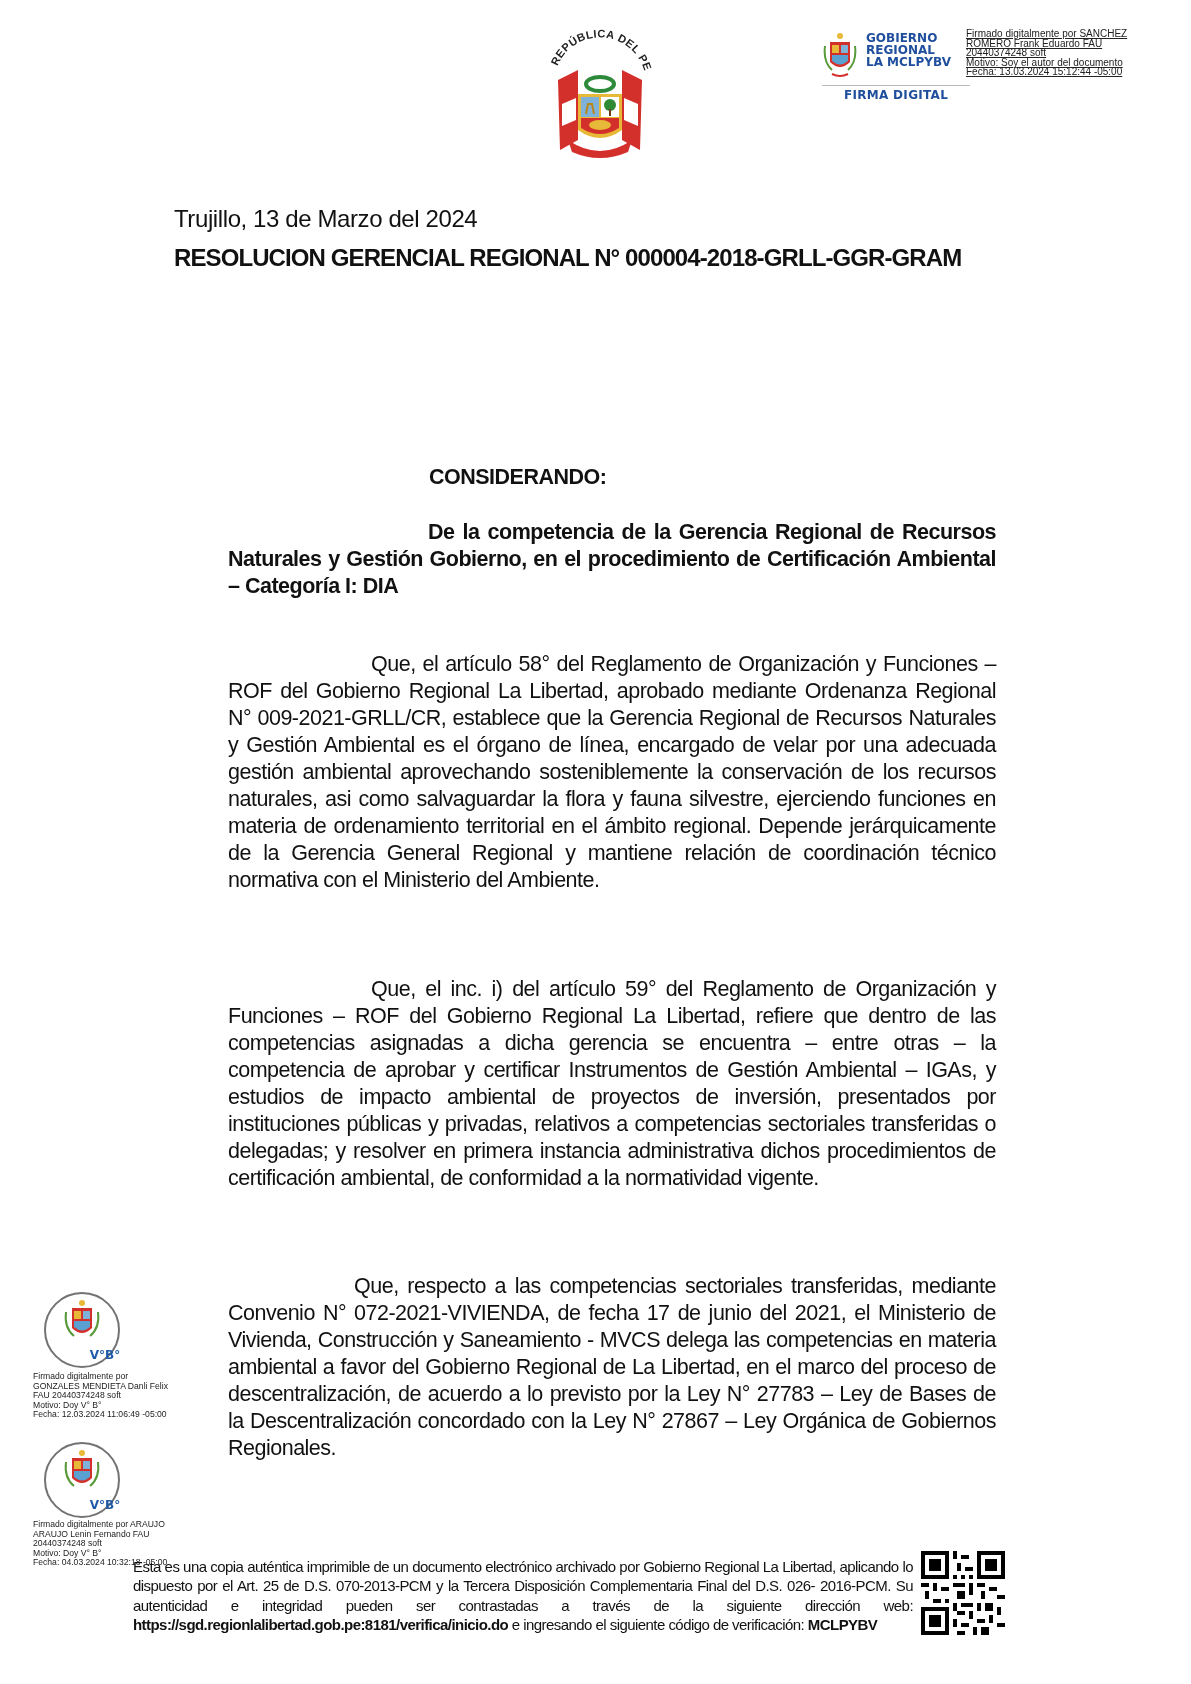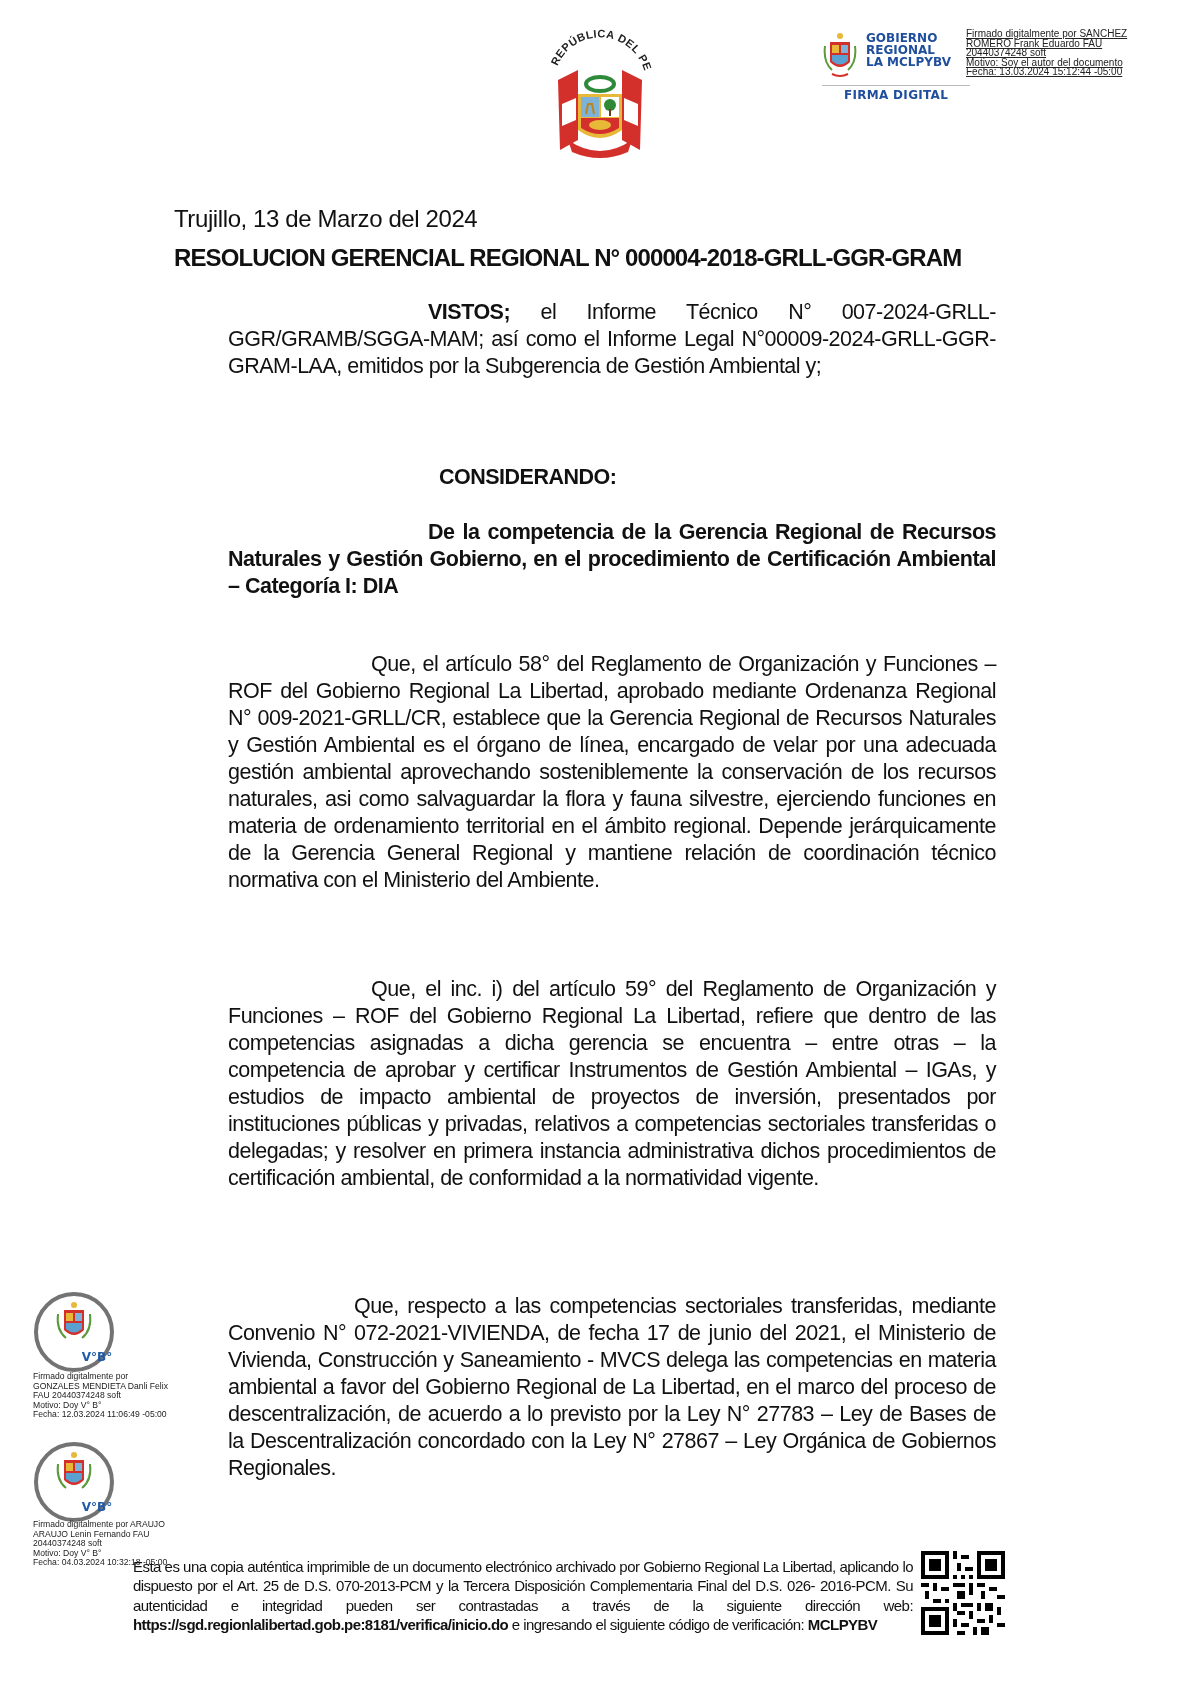--- a/index.html
+++ b/index.html
@@ -22,29 +22,29 @@
   .date { position: absolute; left: 174px; top: 205px; font-size: 24px; letter-spacing: -0.4px; }
   .title { position: absolute; left: 174px; top: 244px; font-size: 24px; font-weight: bold; letter-spacing: -0.9px; }
 
   .body-block { position: absolute; left: 228px; width: 768px; font-size: 21.5px; line-height: 27px; text-align: justify; letter-spacing: -0.5px; }
   .indent-200 { text-indent: 200px; }
   .indent-143 { text-indent: 143px; }
   .indent-126 { text-indent: 126px; }
   .bold { font-weight: bold; }
 
   .vistos { top: 299px; }
-  .considerando { position: absolute; left: 439px; top: 465px; font-size: 21.5px; font-weight: bold; letter-spacing: -0.5px; }
+  .considerando { position: absolute; left: 429px; top: 465px; font-size: 21.5px; font-weight: bold; letter-spacing: -0.5px; }
   .competencia { top: 519px; font-weight: bold; }
   .p1 { top: 651px; }
   .p2 { top: 976px; }
-  .p3 { top: 1273px; margin-top: 20px; }
+  .p3 { top: 1273px; }
 
   
   .vb { position: absolute; left: 20px; width: 175px; }
-  .vb-seal { position: absolute; left: 14px; width: 72px; height: 72px; border: 4px solid #737373; border-radius: 50%; background: #fff; }
+  .vb-seal { position: absolute; left: 24px; width: 72px; height: 72px; border: 2px solid #737373; border-radius: 50%; background: #fff; }
   .vb-text { position: absolute; left: 24px; bottom: 4px; width: 70px; text-align: center; font-family: "DejaVu Sans", sans-serif; font-weight: bold; color: #1e5aa8; font-size: 12px; }
   .vb-meta { position: absolute; left: 13px; font-family: "Liberation Sans", sans-serif; font-size: 8.6px; line-height: 9.6px; color: #222; }
 
   .footer { position: absolute; left: 133px; top: 1557px; width: 780px; font-size: 15px; line-height: 19.4px; text-align: justify; letter-spacing: -0.55px; }
   .qr { position: absolute; left: 921px; top: 1551px; width: 84px; height: 84px; }
 </style>
 </head>
 <body>
 
 <div class="page doc-font">
@@ -103,21 +103,20 @@
     <div>Firmado digitalmente por SANCHEZ</div>
     <div>ROMERO Frank Eduardo FAU</div>
     <div>20440374248 soft</div>
     <div>Motivo: Soy el autor del documento</div>
     <div>Fecha: 13.03.2024 15:12:44 -05:00</div>
   </div>
 
   <div class="date narrow">Trujillo, 13 de Marzo del 2024</div>
   <div class="title narrow">RESOLUCION GERENCIAL REGIONAL N° 000004-2018-GRLL-GGR-GRAM</div>
 
-  <div class="body-block vistos indent-200 narrow"><span class="bold">VISTOS;</span><span> el Informe Técnico N° 007-2024-GRLL-GGR/GRAMB/SGGA-MAM; así como el Informe Legal N°00009-2024-GRLL-GGR-GRAM-LAA, emitidos por la Subgerencia de Gestión Ambiental y;</span></div>
 
   <div class="considerando narrow">CONSIDERANDO:</div>
 
   <div class="body-block competencia indent-200 narrow">De la competencia de la Gerencia Regional de Recursos Naturales y Gestión Gobierno, en el procedimiento de Certificación Ambiental – Categoría I: DIA</div>
 
   <div class="body-block p1 indent-143 narrow">Que, el artículo 58° del Reglamento de Organización y Funciones – ROF del Gobierno Regional La Libertad, aprobado mediante Ordenanza Regional N° 009-2021-GRLL/CR, establece que la Gerencia Regional de Recursos Naturales y Gestión Ambiental es el órgano de línea, encargado de velar por una adecuada gestión ambiental aprovechando sosteniblemente la conservación de los recursos naturales, asi como salvaguardar la flora y fauna silvestre, ejerciendo funciones en materia de ordenamiento territorial en el ámbito regional. Depende jerárquicamente de la Gerencia General Regional y mantiene relación de coordinación técnico normativa con el Ministerio del Ambiente.</div>
   <div class="body-block p2 indent-143 narrow">Que, el inc. i) del artículo 59° del Reglamento de Organización y Funciones – ROF del Gobierno Regional La Libertad, refiere que dentro de las competencias asignadas a dicha gerencia se encuentra – entre otras – la competencia de aprobar y certificar Instrumentos de Gestión Ambiental – IGAs, y estudios de impacto ambiental de proyectos de inversión, presentados por instituciones públicas y privadas, relativos a competencias sectoriales transferidas o delegadas; y resolver en primera instancia administrativa dichos procedimientos de certificación ambiental, de conformidad a la normatividad vigente.</div>
   <div class="body-block p3 indent-126 narrow">Que, respecto a las competencias sectoriales transferidas, mediante Convenio N° 072-2021-VIVIENDA, de fecha 17 de junio del 2021, el Ministerio de Vivienda, Construcción y Saneamiento - MVCS delega las competencias en materia ambiental a favor del Gobierno Regional de La Libertad, en el marco del proceso de descentralización, de acuerdo a lo previsto por la Ley N° 27783 – Ley de Bases de la Descentralización concordado con la Ley N° 27867 – Ley Orgánica de Gobiernos Regionales.</div>
 
   <div class="vb" style="top:1292px; height:130px;">

